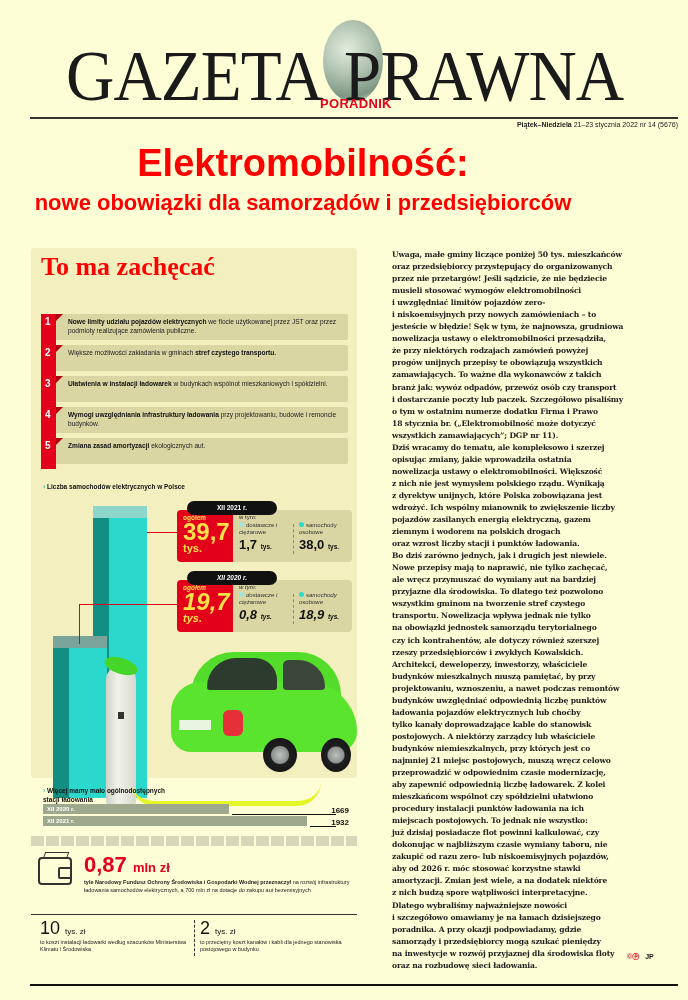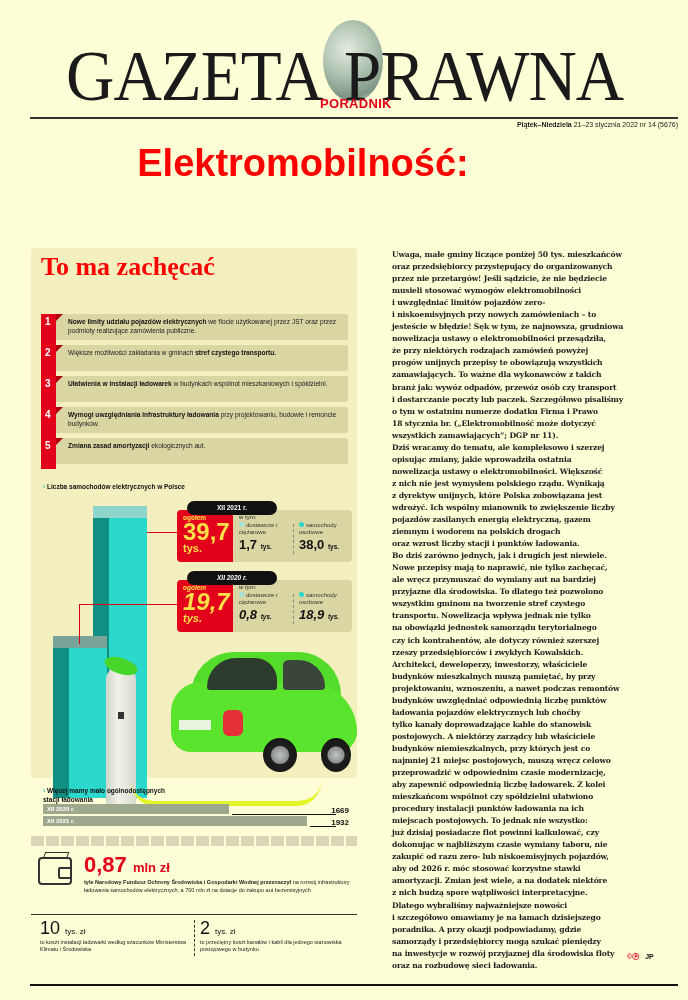--- a/index.html
+++ b/index.html
@@ -136,20 +136,21 @@
   <div class="poradnik">PORADNIK</div>
   <div class="mast-rule"></div>
   <div class="issue">
     <b>Piątek–Niedziela</b>
     <span>21–23 stycznia 2022 nr 14 (5676)</span>
   </div>
 </header>
 
 <div class="headline">
   <span class="h1">Elektromobilność:</span>
+  <span class="h2">nowe obowiązki dla samorządów i przedsiębiorców</span>
 </div>
 
 <section class="info">
   <div class="info-title">To ma zachęcać</div>
 
   <div class="items">
     <div class="item">
       <span class="num">1</span>
       <span class="txt"><b>Nowe limity udziału pojazdów elektrycznych</b><span> we flocie użytkowanej przez JST oraz przez podmioty realizujące zamówienia publiczne.</span></span>
     </div>

